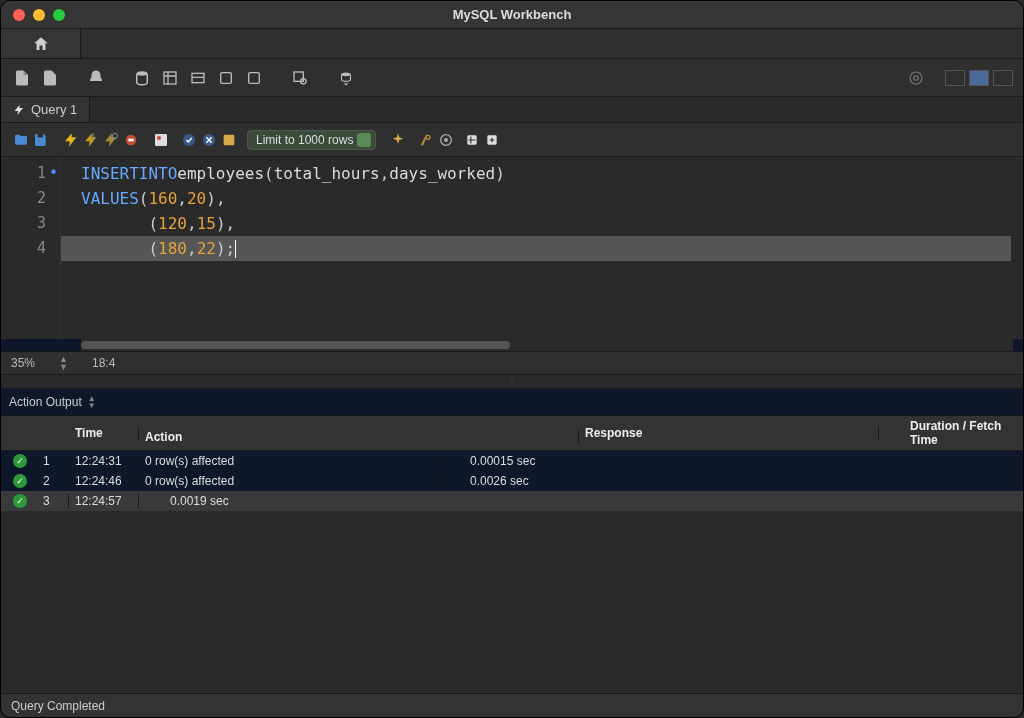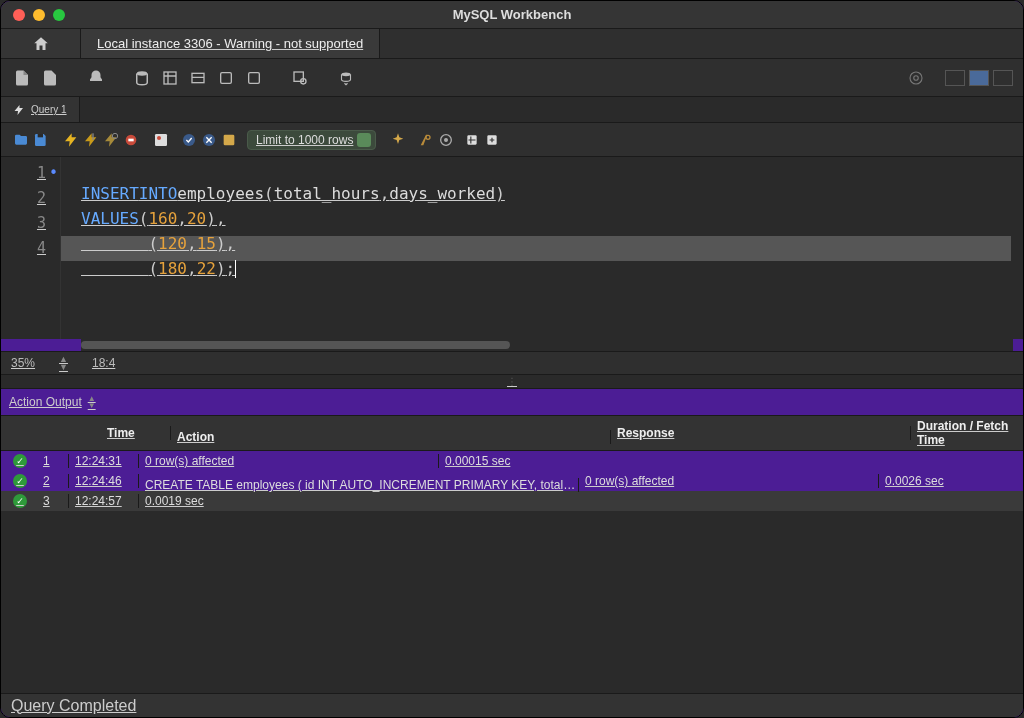--- a/index.html
+++ b/index.html
@@ -8,27 +8,26 @@
     background: #2a2a2a;
     color: #ccc;
     width: 1024px;
     height: 718px;
     overflow: hidden;
     font-size: 13px;
   }
   .window {
     width: 1024px;
     height: 718px;
-    background: #4c1d95;
+    background: #0f172a;
     border-radius: 10px;
     overflow: hidden;
     display: flex;
     flex-direction: column;
     border: 1px solid #000;
-    text-decoration: underline;
   }
   .titlebar {
     height: 28px;
     background: #353535;
     display: flex;
     align-items: center;
     position: relative;
     border-bottom: 1px solid #1a1a1a;
   }
   .traffic {
@@ -113,21 +112,21 @@
     align-items: stretch;
     border-bottom: 1px solid #1a1a1a;
   }
   .querytab {
     display: flex;
     align-items: center;
     gap: 6px;
     padding: 0 12px;
     background: #333;
     border-right: 1px solid #1a1a1a;
-    font-size: 10px;
+    font-size: 13px;
   }
   .editor-toolbar {
     height: 34px;
     background: #2f2f2f;
     display: flex;
     align-items: center;
     padding: 0 10px;
     border-bottom: 1px solid #1a1a1a;
   }
   .editor-toolbar .ico {
@@ -201,21 +200,21 @@
   .punc { color: #cccccc; }
   .num { color: #e6a23c; }
   .line4-hl {
     position: absolute;
     left: 0; right: 12px;
     top: calc(4px + 3 * 25px);
     height: 25px;
     background: #565656;
     z-index: 0;
   }
-  .code-content { position: relative; z-index: 1; margin-top: 20px; }
+  .code-content { position: relative; z-index: 1; }
   .cursor {
     display: inline-block;
     width: 1px; height: 18px;
     background: #fff;
     vertical-align: middle;
   }
   .hscroll {
     height: 12px;
     background: #2a2a2a;
     position: relative;
@@ -264,49 +263,48 @@
   }
   .output-head {
     display: flex;
     height: 36px;
     align-items: center;
     background: #333;
     border-top: 1px solid #1a1a1a;
     border-bottom: 1px solid #1a1a1a;
     font-weight: 600;
     color: #eee;
-    padding-left: 32px;
   }
   .output-row {
     display: flex;
     height: 20px;
     align-items: center;
     color: #ddd;
   }
   .output-row.sel { background: #3a3a3a; }
   .col-status { width: 38px; display:flex; justify-content:center; }
   .col-idx { width: 30px; border-right: 1px solid #1a1a1a; padding-left:4px;}
   .col-time { width: 70px; border-right: 1px solid #1a1a1a; padding-left:6px;}
   .col-action { width: 440px; border-right: 1px solid #1a1a1a; padding-left:6px; overflow:hidden; white-space:nowrap; text-overflow:ellipsis;margin-top:8px;}
   .col-response { width: 300px; border-right: 1px solid #1a1a1a; padding-left:6px; overflow:hidden; white-space:nowrap; text-overflow:ellipsis;}
-  .col-duration { flex:1; padding-left:6px;}
+  .col-duration { flex:1; padding-left:6px;margin-left:25px;}
   .ok-badge {
     width: 14px; height: 14px; border-radius: 50%;
     background: #2e9a3a;
     display: flex; align-items: center; justify-content: center;
     color: #fff; font-size: 9px;
   }
   .output-spacer { flex:1; background:#2a2a2a; }
   .footer {
     height: 24px;
     background: #333;
     display: flex;
     align-items: center;
     padding: 0 10px;
-    font-size: 16px;
+    font-size: 12px;
     color: #ccc;
     border-top: 1px solid #1a1a1a;
   }
   svg { display: block; }
 </style>
 </head>
 <body>
 
 <div class="window">
 
@@ -317,23 +315,20 @@
       <div class="dot green"></div>
     </div>
     <div class="title">MySQL Workbench</div>
   </div>
 
   <div class="tabbar">
     <div class="hometab">
       <svg width="18" height="18" viewBox="0 0 24 24" fill="#ccc">
           <path d="M12 3l9 8h-3v9h-4v-6h-4v6H6v-9H3z"></path>
         </svg>
-    </div>
-    <div class="conntab">
-      <span>Local instance 3306 - Warning - not supported</span>
     </div>
   </div>
 
   <div class="toolbar">
     <div class="ico">
       <svg width="18" height="18" viewBox="0 0 24 24" fill="#bbb">
           <path d="M14 2H6a2 2 0 0 0-2 2v16a2 2 0 0 0 2 2h12a2 2 0 0 0 2-2V8l-6-6z"></path>
           <path d="M14 2v6h6" fill="#888"></path>
         </svg>
     </div>
@@ -610,21 +605,20 @@
       <div class="col-time">12:24:31</div>
       <div class="col-response">0 row(s) affected</div>
       <div class="col-duration">0.00015 sec</div>
     </div>
     <div class="output-row">
       <div class="col-status">
           <div class="ok-badge">✓</div>
         </div>
       <div class="col-idx">2</div>
       <div class="col-time">12:24:46</div>
-      <div class="col-action">CREATE TABLE employees (     id INT AUTO_INCREMENT PRIMARY KEY,     total_...</div>
       <div class="col-response">0 row(s) affected</div>
       <div class="col-duration">0.0026 sec</div>
     </div>
     <div class="output-row sel">
       <div class="col-status">
           <div class="ok-badge">✓</div>
         </div>
       <div class="col-idx">3</div>
       <div class="col-time">12:24:57</div>
       <div class="col-duration">0.0019 sec</div>

